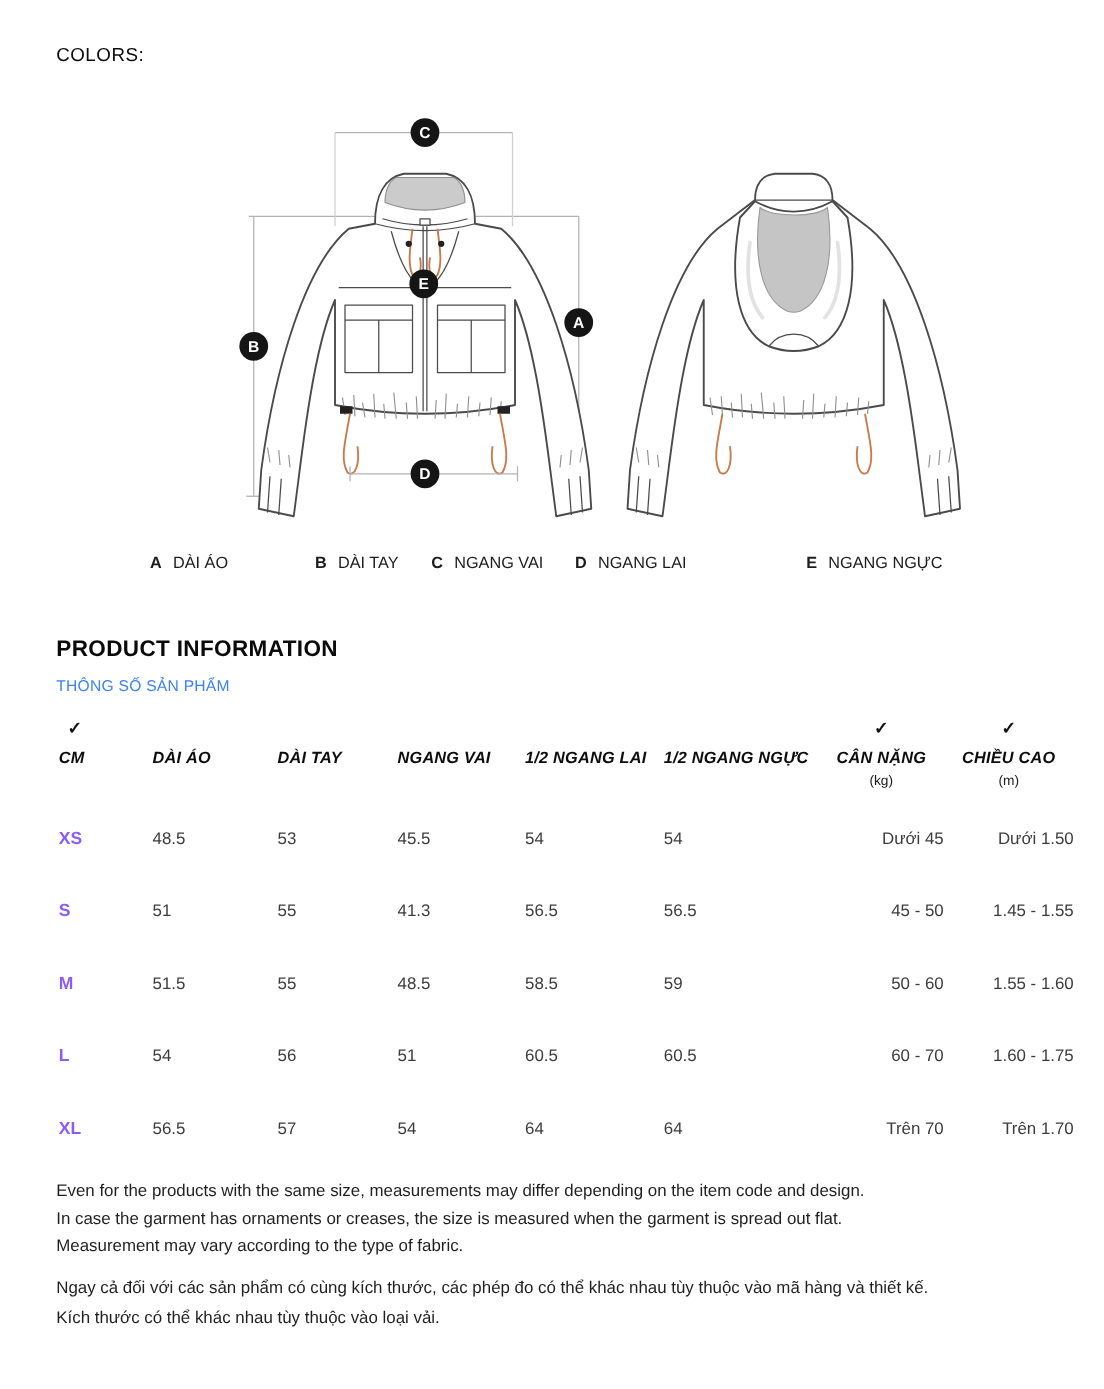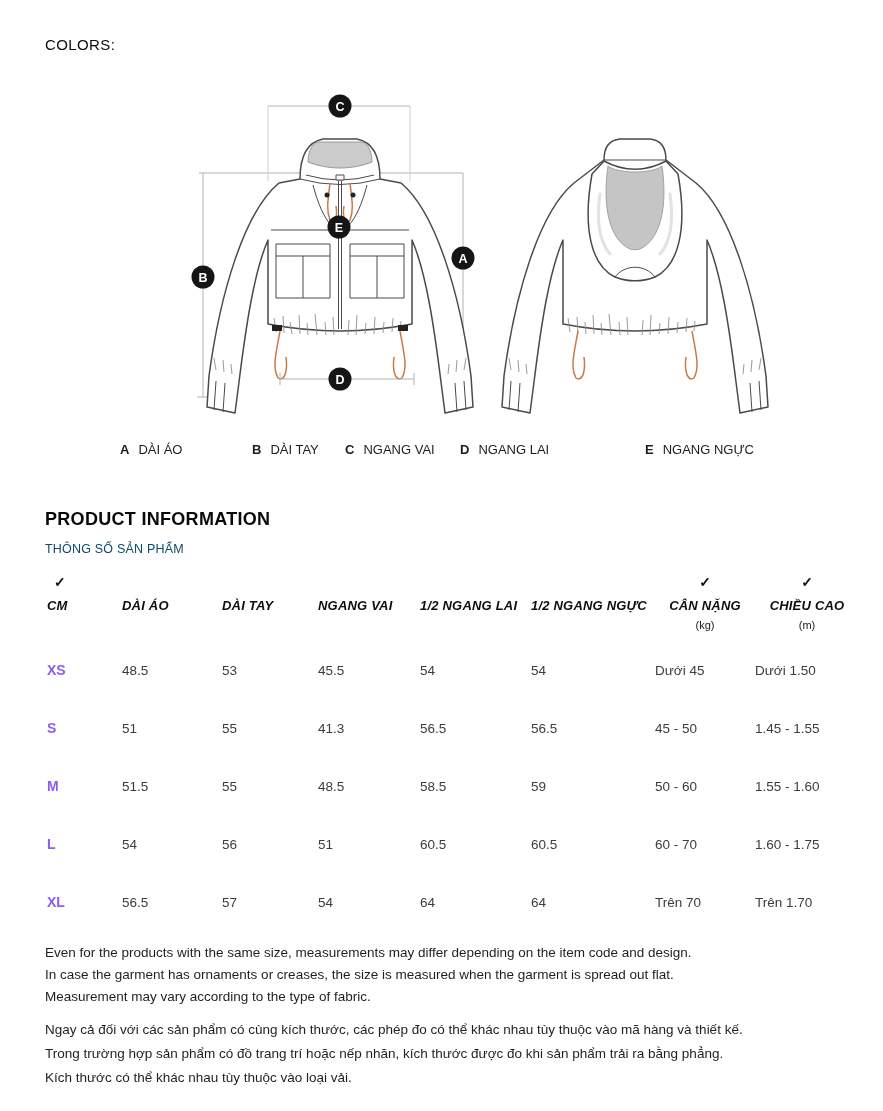--- a/index.html
+++ b/index.html
@@ -13,35 +13,35 @@
 
   .legend{position:absolute;top:442px;left:0;width:705px;height:20px;
           font-size:13px;color:#1c1c1c;}
   .legend-item{position:absolute;white-space:nowrap;}
   .legend-item .key{font-weight:700;margin-right:9px;}
   .li-a{left:120px}.li-b{left:252px}.li-c{left:345px}.li-d{left:460px}.li-e{left:645px}
 
   .section-title{position:absolute;left:45px;top:509px;font-size:18px;
                  font-weight:800;letter-spacing:.3px;color:#0a0a0a;}
   .section-subtitle{position:absolute;left:45px;top:542px;font-size:12.5px;
-                    font-weight:500;color:#0c4a6e;letter-spacing:.2px;}
+                    font-weight:500;color:#3b82f6;letter-spacing:.2px;}
 
   .size-table{position:absolute;left:47px;top:574px;width:812px;}
   .thead,.trow{display:grid;grid-template-columns:75px 100px 96px 102px 111px 124px 100px 104px;}
   .hcell{display:flex;flex-direction:column;}
   .hcheck{height:24px;font-size:14px;font-weight:700;color:#101010;}
   .hcheck.indent{padding-left:7px;}
   .hlabel{height:20px;font-size:13px;font-weight:700;letter-spacing:.2px;color:#0d0d0d;font-style:italic;}
   .hunit{height:16px;font-size:11px;color:#1a1a1a;padding-top:1px;}
   .hcell.center{text-align:center;}
   .tbody{margin-top:6px;}
   .trow{height:58px;align-items:center;}
   .cell{font-size:13.5px;color:#3c3c3c;}
   .cell.size{font-weight:700;font-size:14px;color:#8b5cf6;}
-  .cell.center{text-align:left;}
+  .cell.center{text-align:right;}
 
   .notes{position:absolute;left:45px;width:790px;font-size:13.5px;color:#1f1f1f;}
   .notes p{margin:0;}
   .notes-en{top:942px;line-height:22px;}
   .notes-vi{top:1018px;line-height:24px;}
 </style>
 </head>
 <body>
 
 <div class="page">
@@ -288,17 +288,16 @@
       </div>
   </div>
 
   <div class="notes notes-en">
     <p>Even for the products with the same size, measurements may differ depending on the item code and design.</p>
     <p>In case the garment has ornaments or creases, the size is measured when the garment is spread out flat.</p>
     <p>Measurement may vary according to the type of fabric.</p>
   </div>
   <div class="notes notes-vi">
     <p>Ngay cả đối với các sản phẩm có cùng kích thước, các phép đo có thể khác nhau tùy thuộc vào mã hàng và thiết kế.</p>
-    <p>Trong trường hợp sản phẩm có đồ trang trí hoặc nếp nhăn, kích thước được đo khi sản phẩm trải ra bằng phẳng.</p>
     <p>Kích thước có thể khác nhau tùy thuộc vào loại vải.</p>
   </div>
 
 </div>
 
 </body></html>

